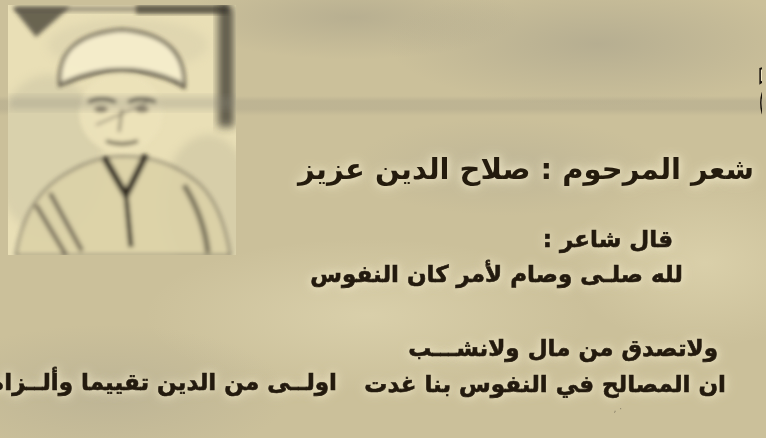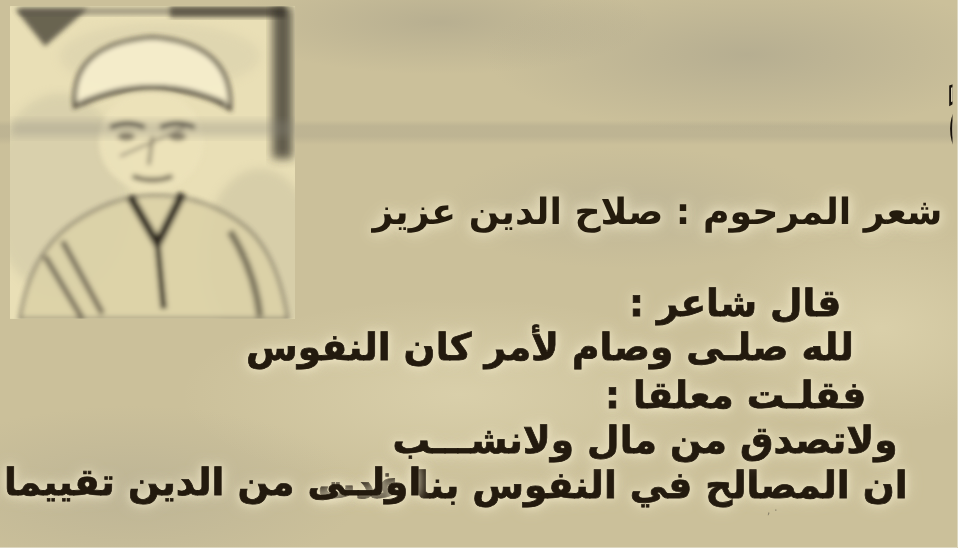--- a/index.html
+++ b/index.html
@@ -29,21 +29,21 @@
 
   .byline{
     position:absolute; top:152px; right:12px; width:448px; height:46px;
     text-align:center; font-size:29px; font-weight:bold; color:#241b0d;
     letter-spacing:0.5px; white-space:nowrap;
     text-shadow:0 0 9px rgba(245,237,206,0.95), 0 0 16px rgba(245,237,206,0.85);
   }
 
   .pline{
     position:absolute; white-space:nowrap; font-weight:bold;
-    font-size:30px; color:#231a0e; -webkit-text-stroke:0.6px #231a0e;
+    font-size:23px; color:#231a0e; -webkit-text-stroke:0.6px #231a0e;
     text-shadow:0 0 8px rgba(244,236,205,0.95), 0 0 14px rgba(244,236,205,0.75);
   }
   #p-intro   { top:226px; right:93px;  }
   #p-v1a     { top:261px; right:83px;  }
   #p-comment { top:299px; right:73px;  }
   #p-v2a     { top:335px; right:48px;  }
   #p-v3a     { top:371px; right:40px;  }
   #p-v1b     { top:259px; right:389px; }
   #p-v2b     { top:331px; right:419px; }
   #p-v3b     { top:369px; right:429px; }
@@ -103,21 +103,20 @@
   <div class="title-wrap">
     <svg width="462" height="146" viewBox="0 0 462 146">
       <text x="456" y="102" text-anchor="end" font-family="DejaVu Sans, sans-serif" font-weight="bold" font-size="92" fill="#f2e9c8" stroke="#17110a" stroke-width="4.5" paint-order="stroke" textLength="445" lengthAdjust="spacingAndGlyphs">المصـــــــــالح</text>
     </svg>
   </div>
 
   <div class="byline">شعر المرحوم : صلاح الدين عزيز</div>
 
   <div class="pline" id="p-intro">قال شاعر :</div>
   <div class="pline" id="p-v1a">لله صلـى وصام لأمر كان النفوس</div>
-  <div class="pline" id="p-comment">فقلـت معلقا :</div>
   <div class="pline" id="p-v3a">ان المصالح في النفوس بنا غدت</div>
   <div class="pline" id="p-v2a">ولاتصدق من مال ولانشـــب</div>
 
   <div class="pline" id="p-v3b">اولــى من الدين تقييما وألــزاما .</div>
 
   <div class="speck">· ‚</div>
 
 </div>
 
 </body></html>

